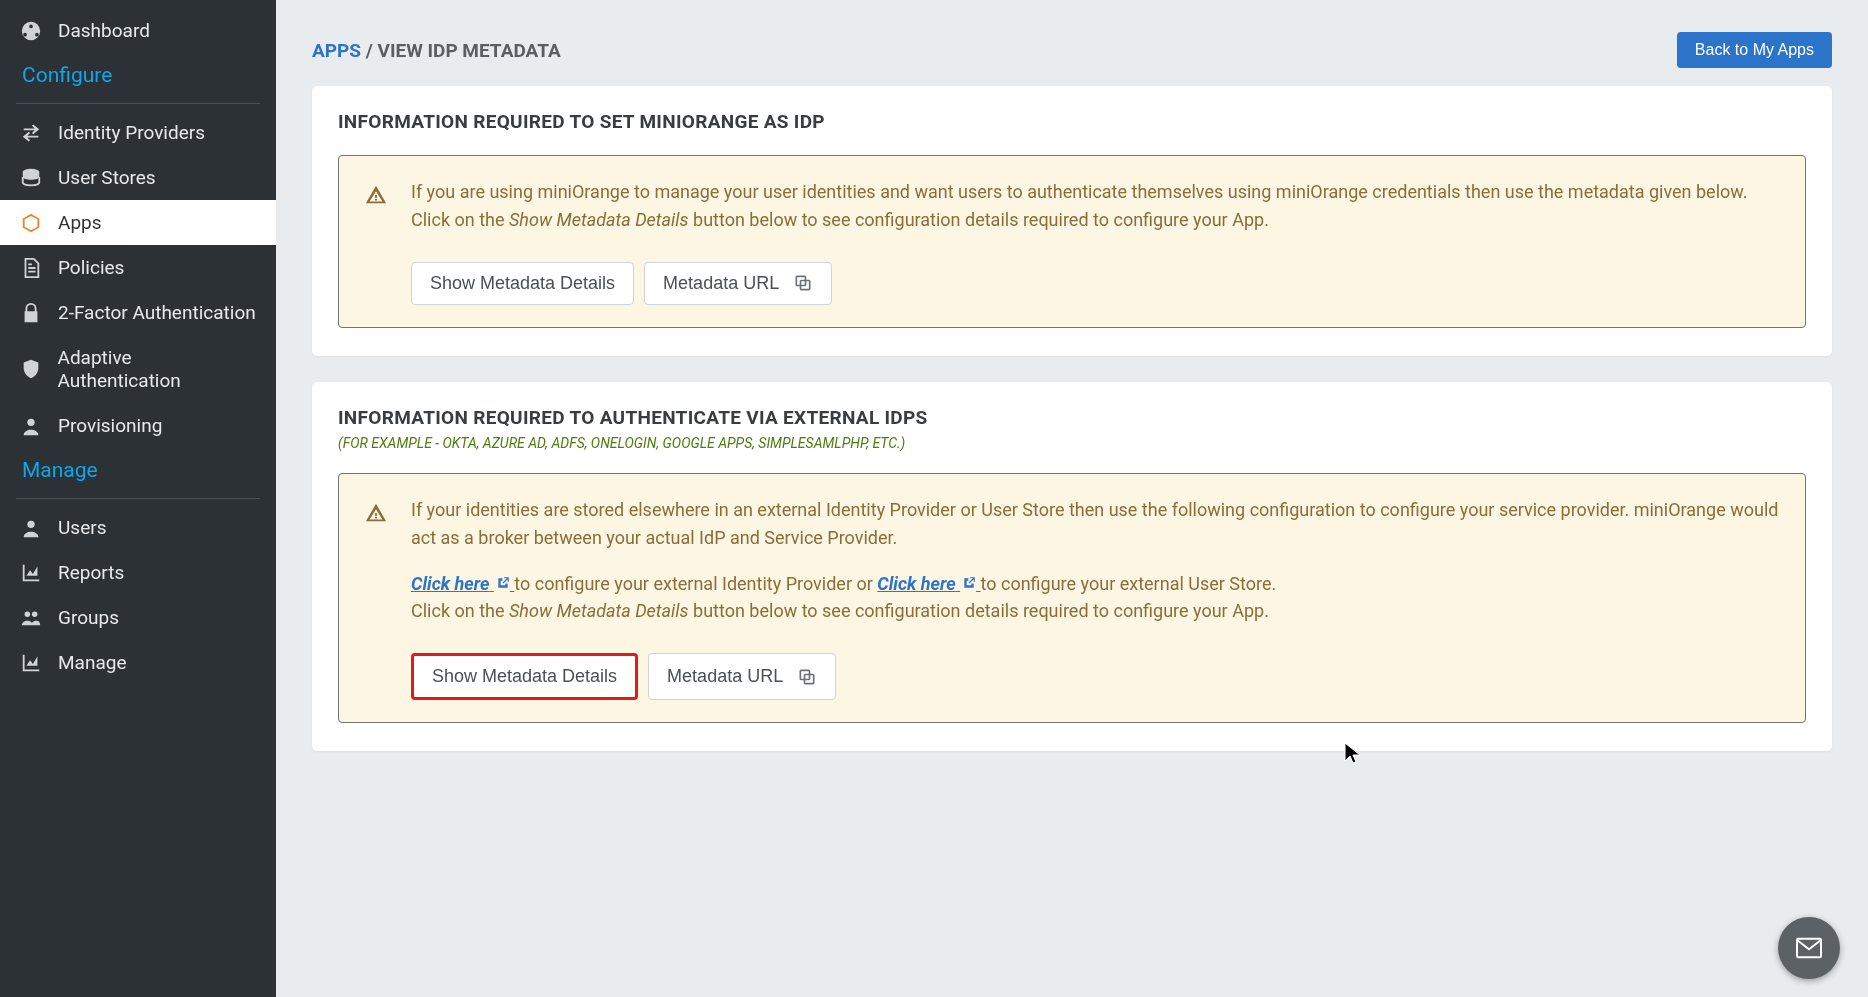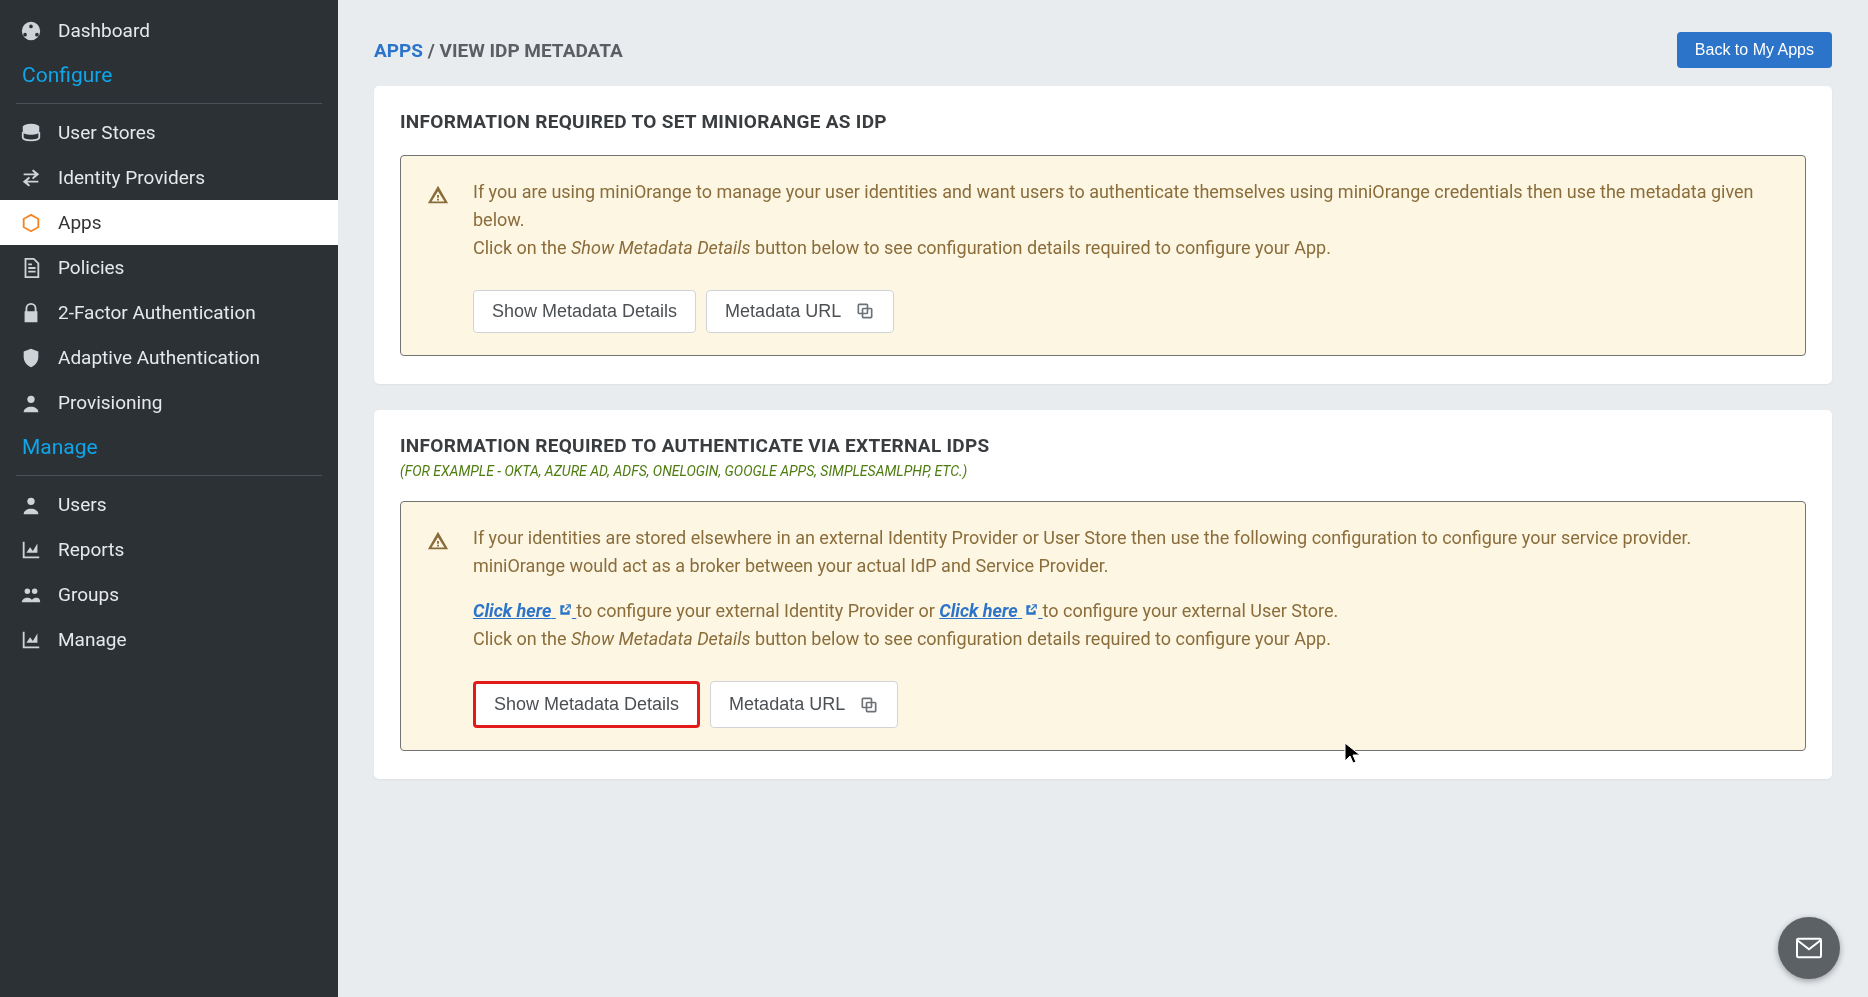--- a/index.html
+++ b/index.html
@@ -7,21 +7,21 @@
     font-family: -apple-system, BlinkMacSystemFont, "Segoe UI", Roboto, "Helvetica Neue", Arial, sans-serif;
     background: #e9ecef;
     color: #333;
     display: flex;
     min-height: 100vh;
     overflow: hidden;
   }
 
   
   .sidebar {
-    width: 338px;
+    width: 276px;
     background: #2c3136;
     color: #fff;
     flex-shrink: 0;
     display: flex;
     flex-direction: column;
     padding-top: 8px;
   }
   .sidebar-item {
     display: flex;
     align-items: center;
@@ -200,35 +200,35 @@
     </span>
     <span>Dashboard</span>
   </div>
 
   <div class="sidebar-section">Configure</div>
   <hr>
 
   <div class="sidebar-item">
     <span class="icon">
       <svg width="22" height="22" viewBox="0 0 24 24" fill="currentColor">
+          <path d="M4 7h12l-3-3 1.4-1.4L21 8l-6.6 5.4L13 12l3-3H4V7zm16 10H8l3 3-1.4 1.4L3 16l6.6-5.4L11 12l-3 3h12v2z"></path>
+        </svg>
+    </span>
+    <span>Identity Providers</span>
+  </div>
+
+  <div class="sidebar-item">
+    <span class="icon">
+      <svg width="22" height="22" viewBox="0 0 24 24" fill="currentColor">
           <ellipse cx="12" cy="5" rx="9" ry="3"></ellipse>
           <path d="M3 5v6c0 1.7 4 3 9 3s9-1.3 9-3V5"></path>
           <path d="M3 11v6c0 1.7 4 3 9 3s9-1.3 9-3v-6" fill="none" stroke="currentColor" stroke-width="2"></path>
         </svg>
     </span>
     <span>User Stores</span>
-  </div>
-
-  <div class="sidebar-item">
-    <span class="icon">
-      <svg width="22" height="22" viewBox="0 0 24 24" fill="currentColor">
-          <path d="M4 7h12l-3-3 1.4-1.4L21 8l-6.6 5.4L13 12l3-3H4V7zm16 10H8l3 3-1.4 1.4L3 16l6.6-5.4L11 12l-3 3h12v2z"></path>
-        </svg>
-    </span>
-    <span>Identity Providers</span>
   </div>
 
   <div class="sidebar-item active">
     <span class="icon">
       <svg width="22" height="22" viewBox="0 0 24 24" fill="currentColor">
           <path d="M12 2l9 5v10l-9 5-9-5V7l9-5zm0 2.3L5 8v8l7 3.9L19 16V8l-7-3.7z"></path>
         </svg>
     </span>
     <span>Apps</span>
   </div>

